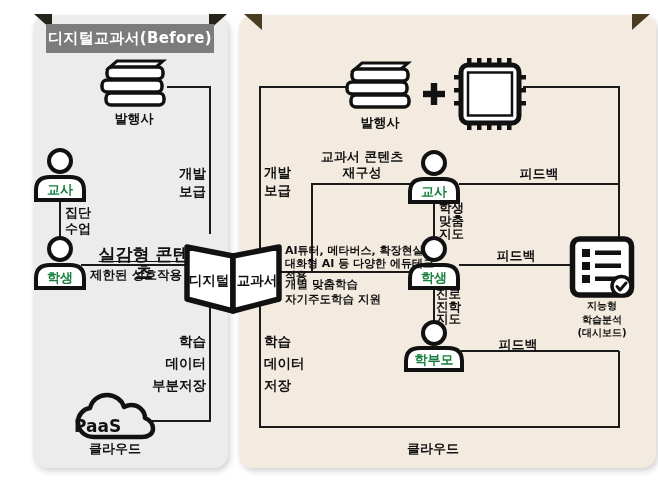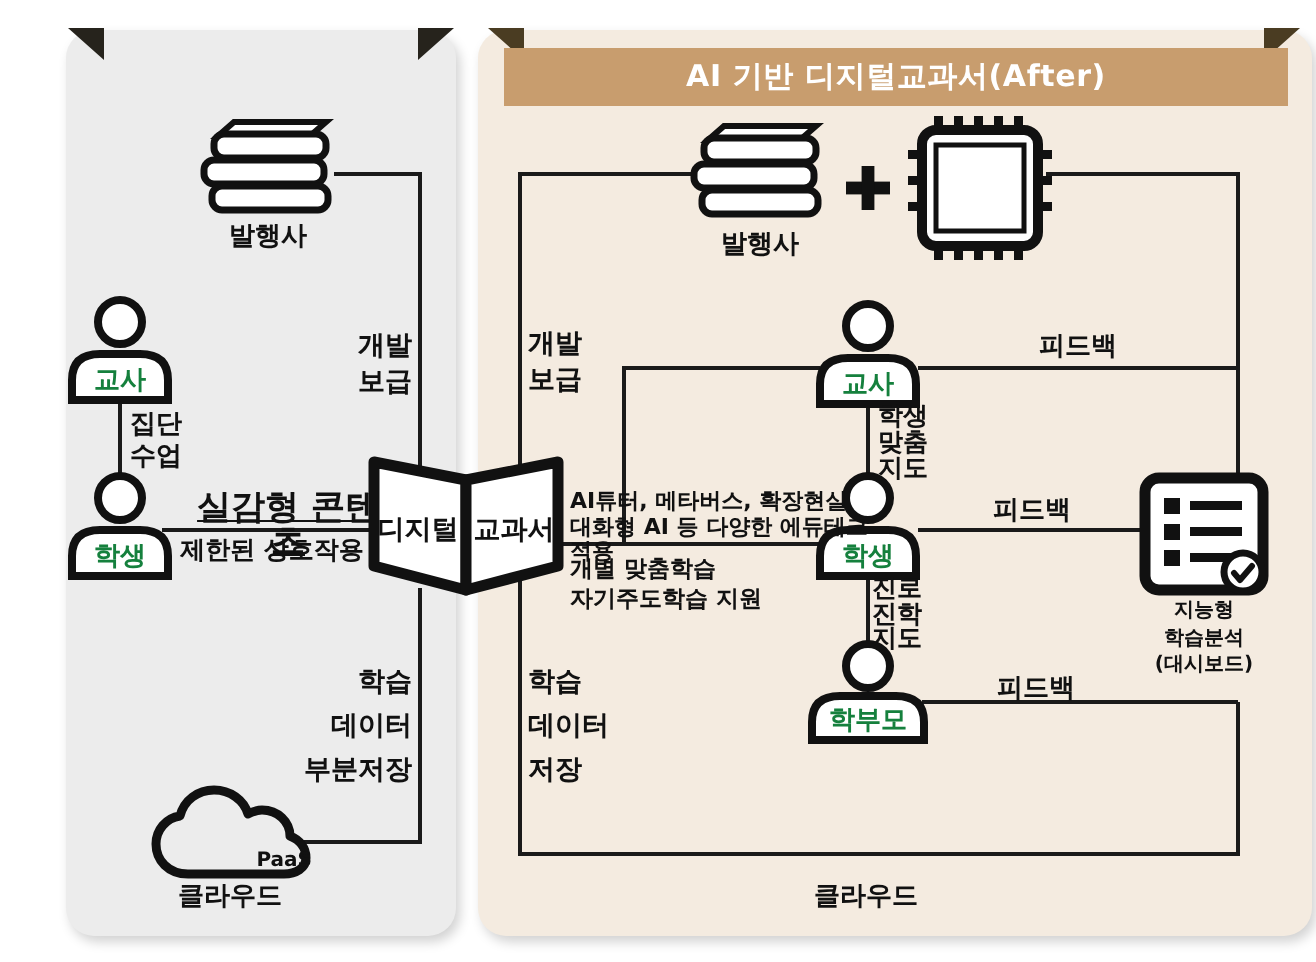--- a/index.html
+++ b/index.html
@@ -23,43 +23,43 @@
   .h{position:absolute;height:2px;background:#1a1a1a;z-index:1;}
   .v{position:absolute;width:2px;background:#1a1a1a;z-index:1;}
   .lbl{position:absolute;font-weight:800;color:#111;white-space:pre-line;text-align:center;
     font-size:13px;line-height:17px;z-index:3;}
   .ta-l{text-align:left;} .ta-r{text-align:right;}
   .icon{position:absolute;z-index:2;}
   .person{position:absolute;z-index:2;}
   .person .person-label{position:absolute;left:0;right:0;top:33px;text-align:center;
     font-size:13px;font-weight:800;color:#15803d;}
   .cloud{position:absolute;z-index:2;}
-  .cloud .cloud-text{position:absolute;left:0;right:0;bottom:7px;text-align:right;
-    font-size:10px;font-weight:800;color:#111;}
+  .cloud .cloud-text{position:absolute;left:0;right:0;bottom:7px;text-align:left;
+    font-size:17px;font-weight:800;color:#111;}
   .chip-text{position:absolute;left:13px;top:21px;width:46px;text-align:center;
     font-size:10px;line-height:11.5px;font-weight:800;white-space:pre-line;}
-  .open-book{position:absolute;left:182px;top:224px;width:102px;height:78px;z-index:4;}
+  .open-book{position:absolute;left:182px;top:240px;width:102px;height:78px;z-index:4;}
   .book-text{position:absolute;top:32px;width:46px;text-align:center;font-size:13.5px;font-weight:800;}
   .bt-left{left:4px;} .bt-right{left:52px;}
 </style>
 </head>
 <body>
 
 <div class="stage">
 
   <div class="panel panel-left"></div>
   <div class="panel panel-right"></div>
 
   <div class="fold fold-dark fold-l" style="left:34px;top:14px;"></div>
   <div class="fold fold-dark fold-r" style="left:209px;top:14px;"></div>
   <div class="fold fold-tan fold-l" style="left:244px;top:14px;"></div>
   <div class="fold fold-tan fold-r" style="left:632px;top:14px;"></div>
 
-  <div class="banner banner-right">
-    <span>AI 기반 디지털교과서(After)</span>
+  <div class="banner banner-left">
+    <span>디지털교과서(Before)</span>
   </div>
 
   <div class="h" style="left:167px;top:86px;width:44px;"></div>
   <div class="v" style="left:209px;top:87px;height:147px;"></div>
   <div class="v" style="left:59px;top:199px;height:41px;"></div>
   <div class="h" style="left:81px;top:264px;width:106px;"></div>
   <div class="v" style="left:209px;top:294px;height:128px;"></div>
   <div class="h" style="left:148px;top:420px;width:62px;"></div>
 
   <div class="h" style="left:259px;top:86px;width:88px;"></div>
@@ -171,20 +171,22 @@
         <rect x="63" y="43" width="9" height="4.5"></rect>
       </g>
       <rect x="7" y="7" width="58" height="58" rx="7" fill="#fff" stroke="#111" stroke-width="5"></rect>
       <rect x="14" y="14.5" width="44" height="43" fill="none" stroke="#111" stroke-width="2.5"></rect>
     </svg>
   </div>
 
   <div class="lbl ta-l" style="left:264px;top:163px;width:48px;line-height:18px;font-size:13.5px;">개발
 보급</div>
 
+  <div class="lbl" style="left:312px;top:149px;width:100px;font-size:13px;line-height:16px;">교과서 콘텐츠
+재구성</div>
 
   <div class="person" style="left:406px;top:150px;width:56px;height:54px;">
     <svg width="56" height="54" viewBox="0 0 56 54">
       <circle cx="28" cy="13" r="11" fill="#fff" stroke="#111" stroke-width="4"></circle>
       <path d="M4,52 L4,42 Q4,29 18,29 L38,29 Q52,29 52,42 L52,52 Z" fill="#fff" stroke="#111" stroke-width="4"></path>
     </svg>
     <div class="person-label">교사</div>
   </div>
 
   <div class="lbl" style="left:500px;top:165px;width:78px;">피드백</div>

